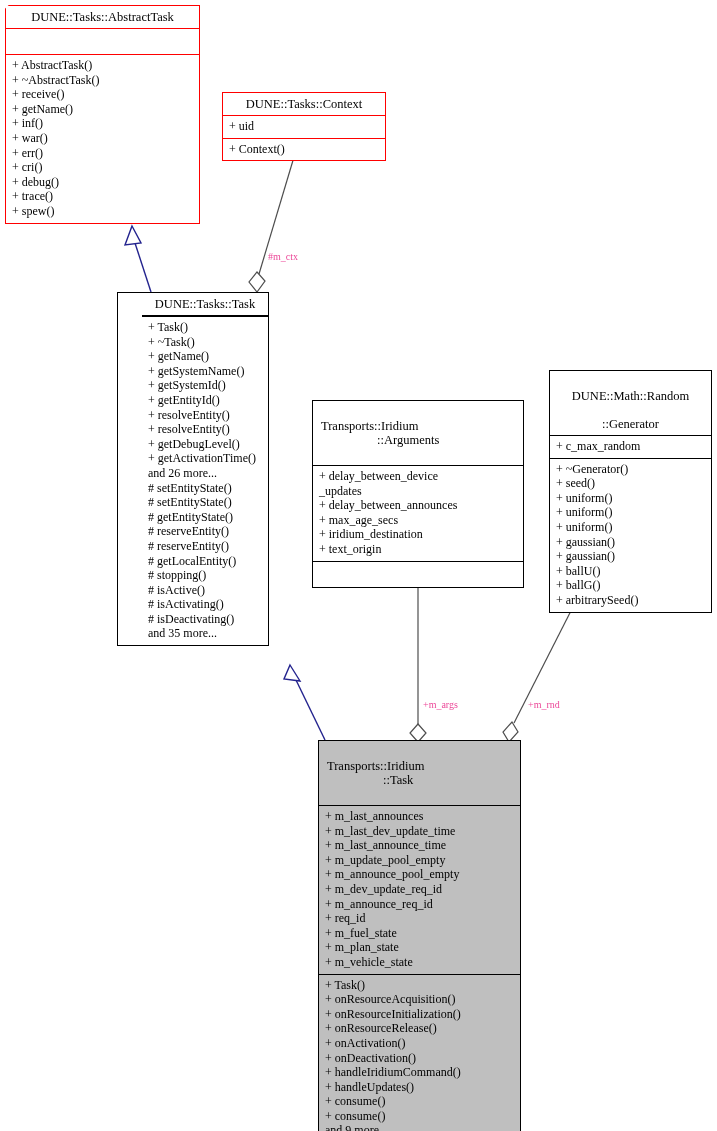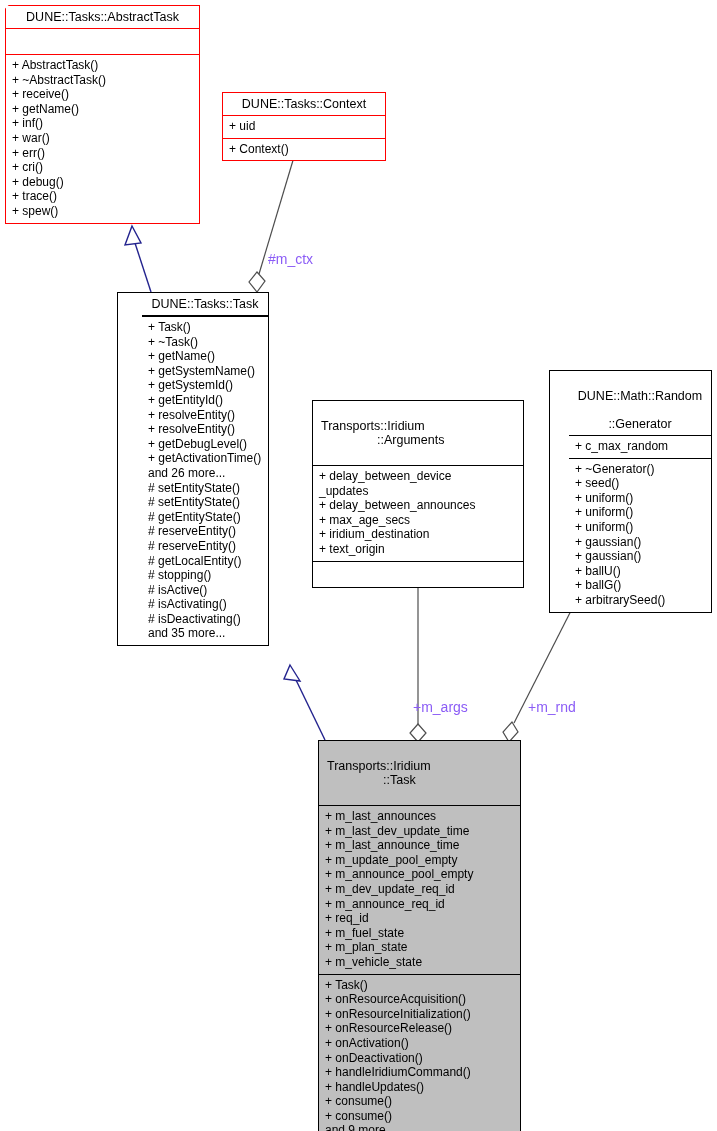--- a/index.html
+++ b/index.html
@@ -5,21 +5,21 @@
   html, body {
     margin: 0;
     padding: 0;
     background: #ffffff;
   }
   #diagram {
     position: relative;
     width: 717px;
     height: 1131px;
     background: #ffffff;
-    font-family: Liberation Sans, sans-serif;
+    font-family: Liberation Serif, serif;
     overflow: hidden;
     border-radius: 23px;
   }
   svg.edges {
     position: absolute;
     left: 0;
     top: 0;
     width: 717px;
     height: 1131px;
     pointer-events: none;
@@ -66,22 +66,22 @@
     color: #000000;
   }
   .compartment.empty {
     min-height: 18px;
   }
   .row {
     white-space: pre-wrap;
   }
   .edge-label {
     position: absolute;
-    font-size: 14px;
-    color: #8b5cf6;
+    font-size: 10px;
+    color: #ec4899;
     white-space: nowrap;
   }
 </style>
 </head>
 <body>
 
 <div id="diagram">
 
   <svg class="edges" viewBox="0 0 717 1131">
 
@@ -185,21 +185,21 @@
 _updates</div>
       <div class="row">+ delay_between_announces</div>
       <div class="row">+ max_age_secs</div>
       <div class="row">+ iridium_destination</div>
       <div class="row">+ text_origin</div>
     </div>
     <div class="sep"></div>
     <div class="compartment empty"></div>
   </div>
 
-  <div class="node" style="left:549px; top:370px; width:163px;padding-left:19px;">
+  <div class="node" style="left:549px; top:370px; width:163px;">
     <div class="title">
       <span>DUNE::Math::Random</span><br>
       <span>::Generator</span>
     </div>
     <div class="sep"></div>
     <div class="compartment">
       <div class="row">+ c_max_random</div>
     </div>
     <div class="sep"></div>
     <div class="compartment">
@@ -245,16 +245,16 @@
       <div class="row">+ onDeactivation()</div>
       <div class="row">+ handleIridiumCommand()</div>
       <div class="row">+ handleUpdates()</div>
       <div class="row">+ consume()</div>
       <div class="row">+ consume()</div>
       <div class="row">and 9 more...</div>
     </div>
   </div>
 
   <div class="edge-label" style="left:268px; top:251px;">#m_ctx</div>
-  <div class="edge-label" style="left:413px; top:699px;">+m_args</div>
+  <div class="edge-label" style="left:423px; top:699px;">+m_args</div>
   <div class="edge-label" style="left:528px; top:699px;">+m_rnd</div>
 
 </div>
 
 </body></html>

